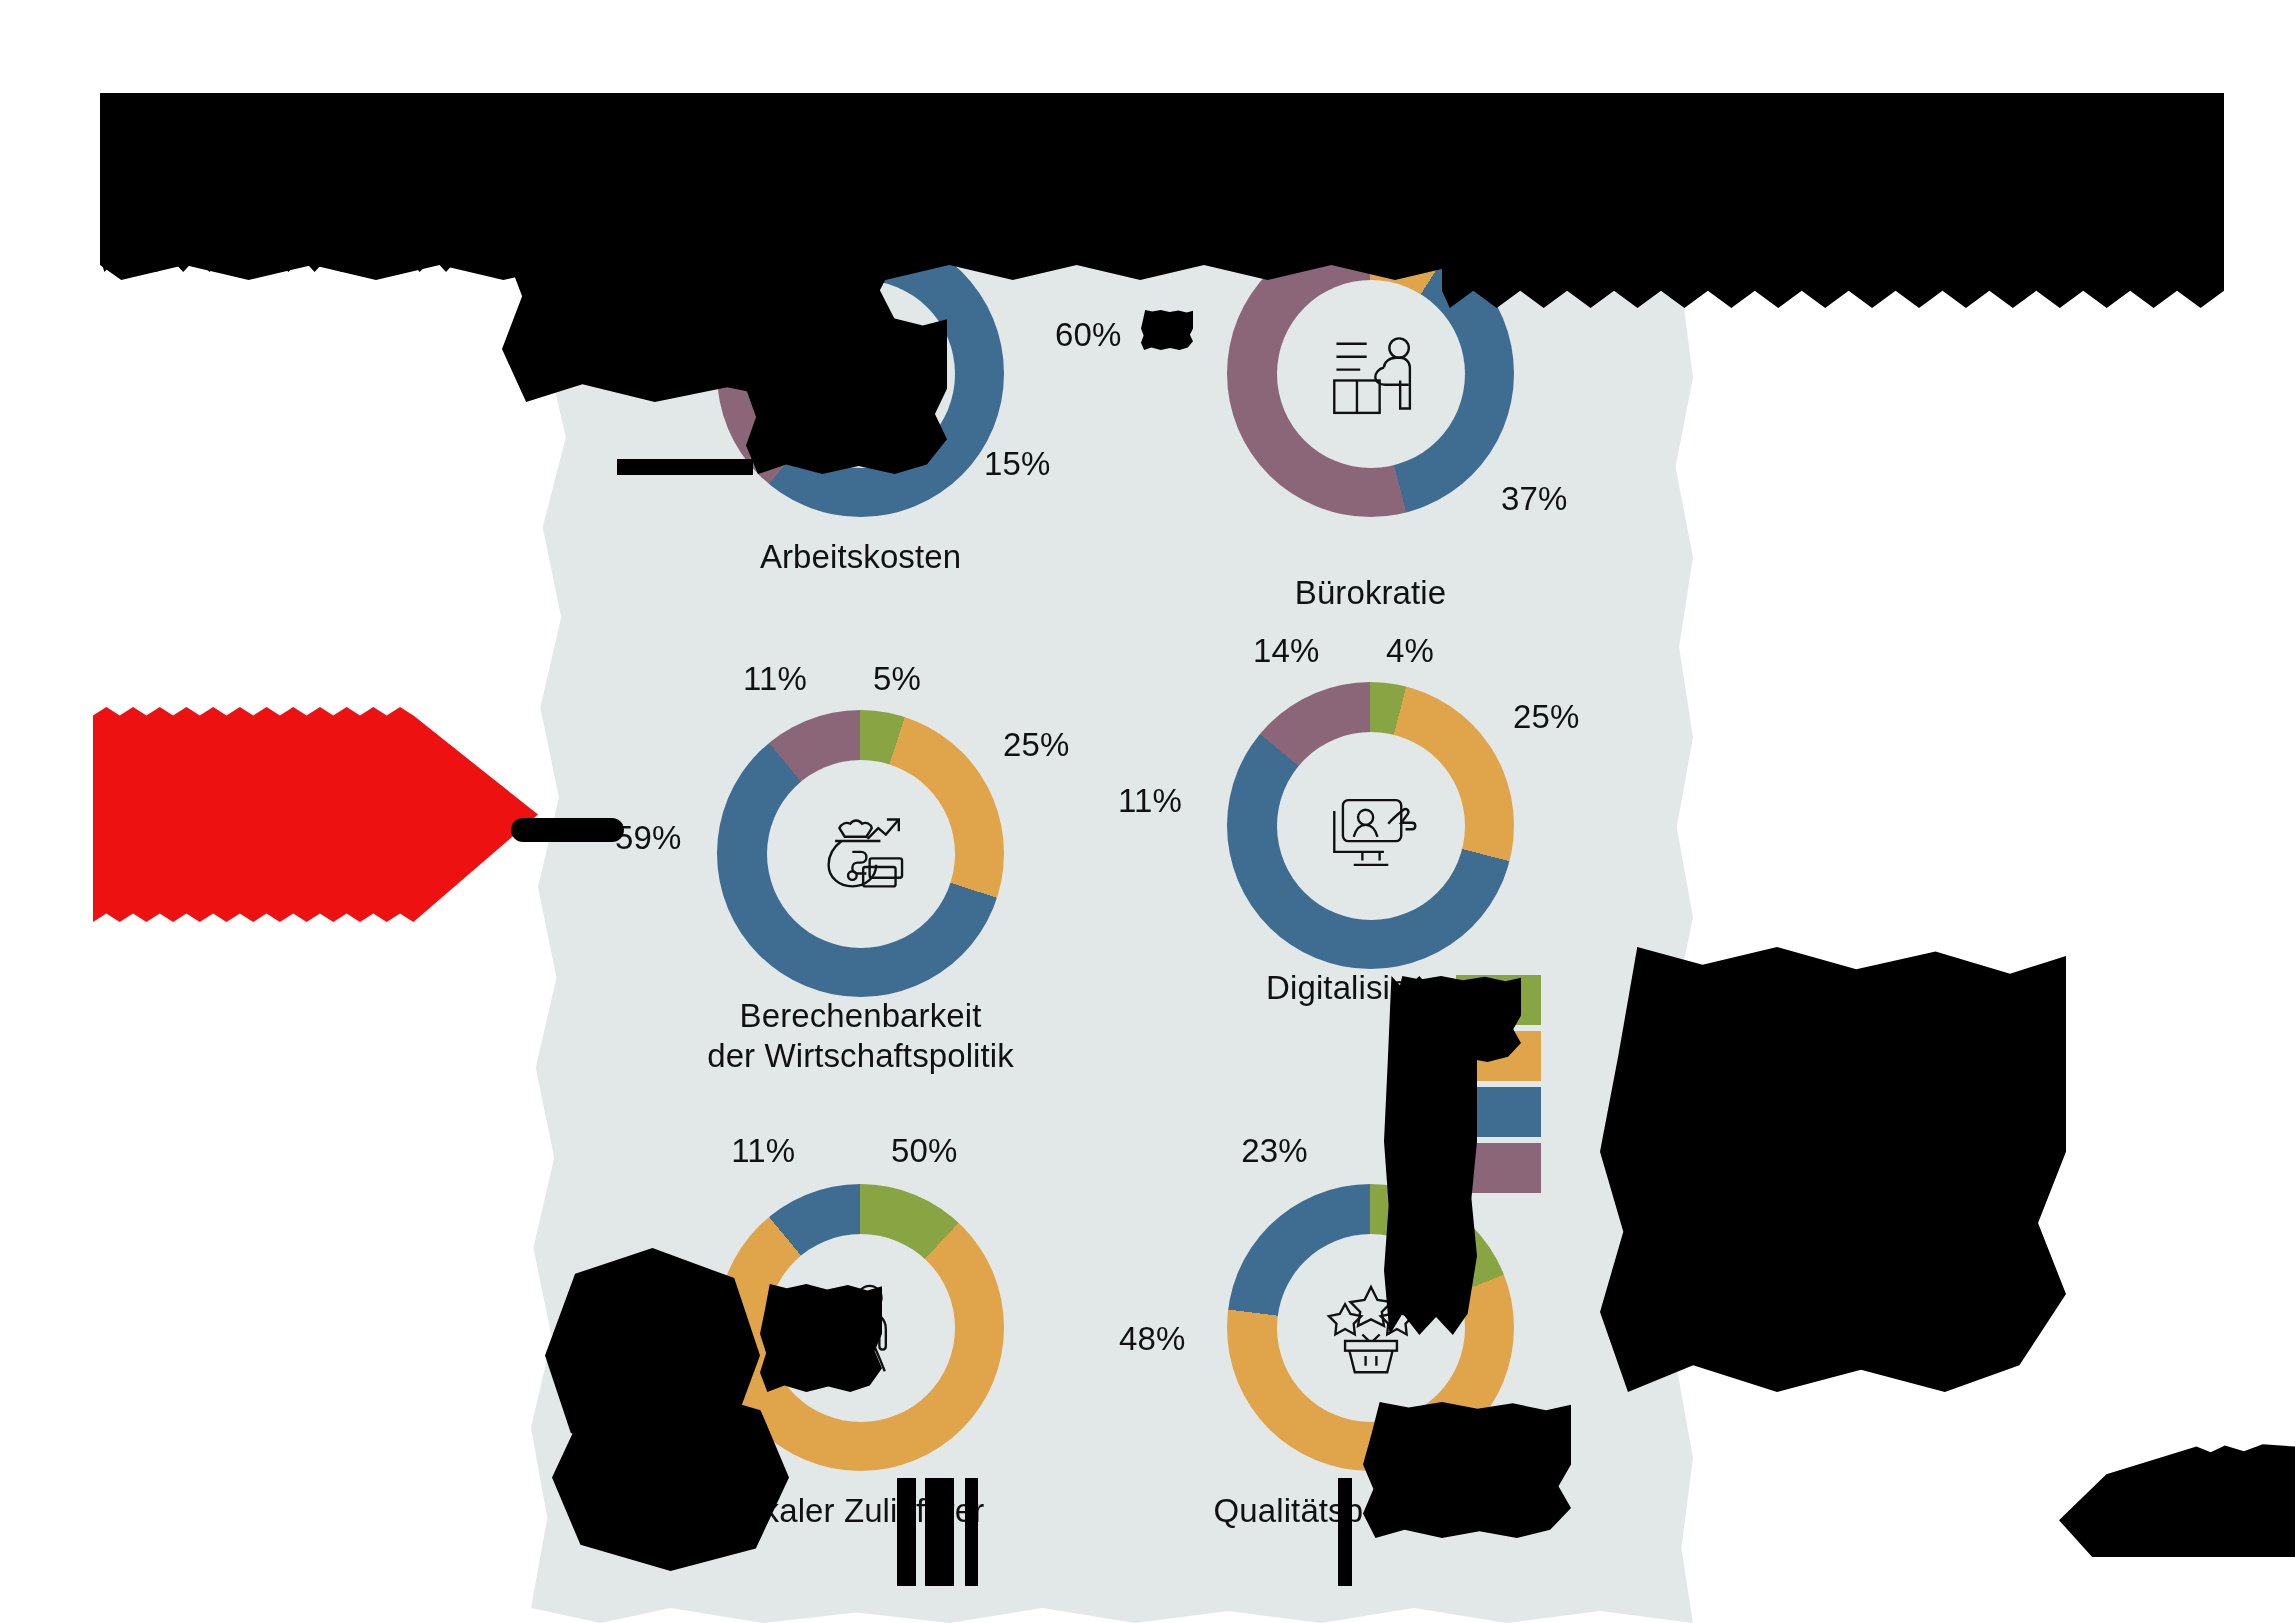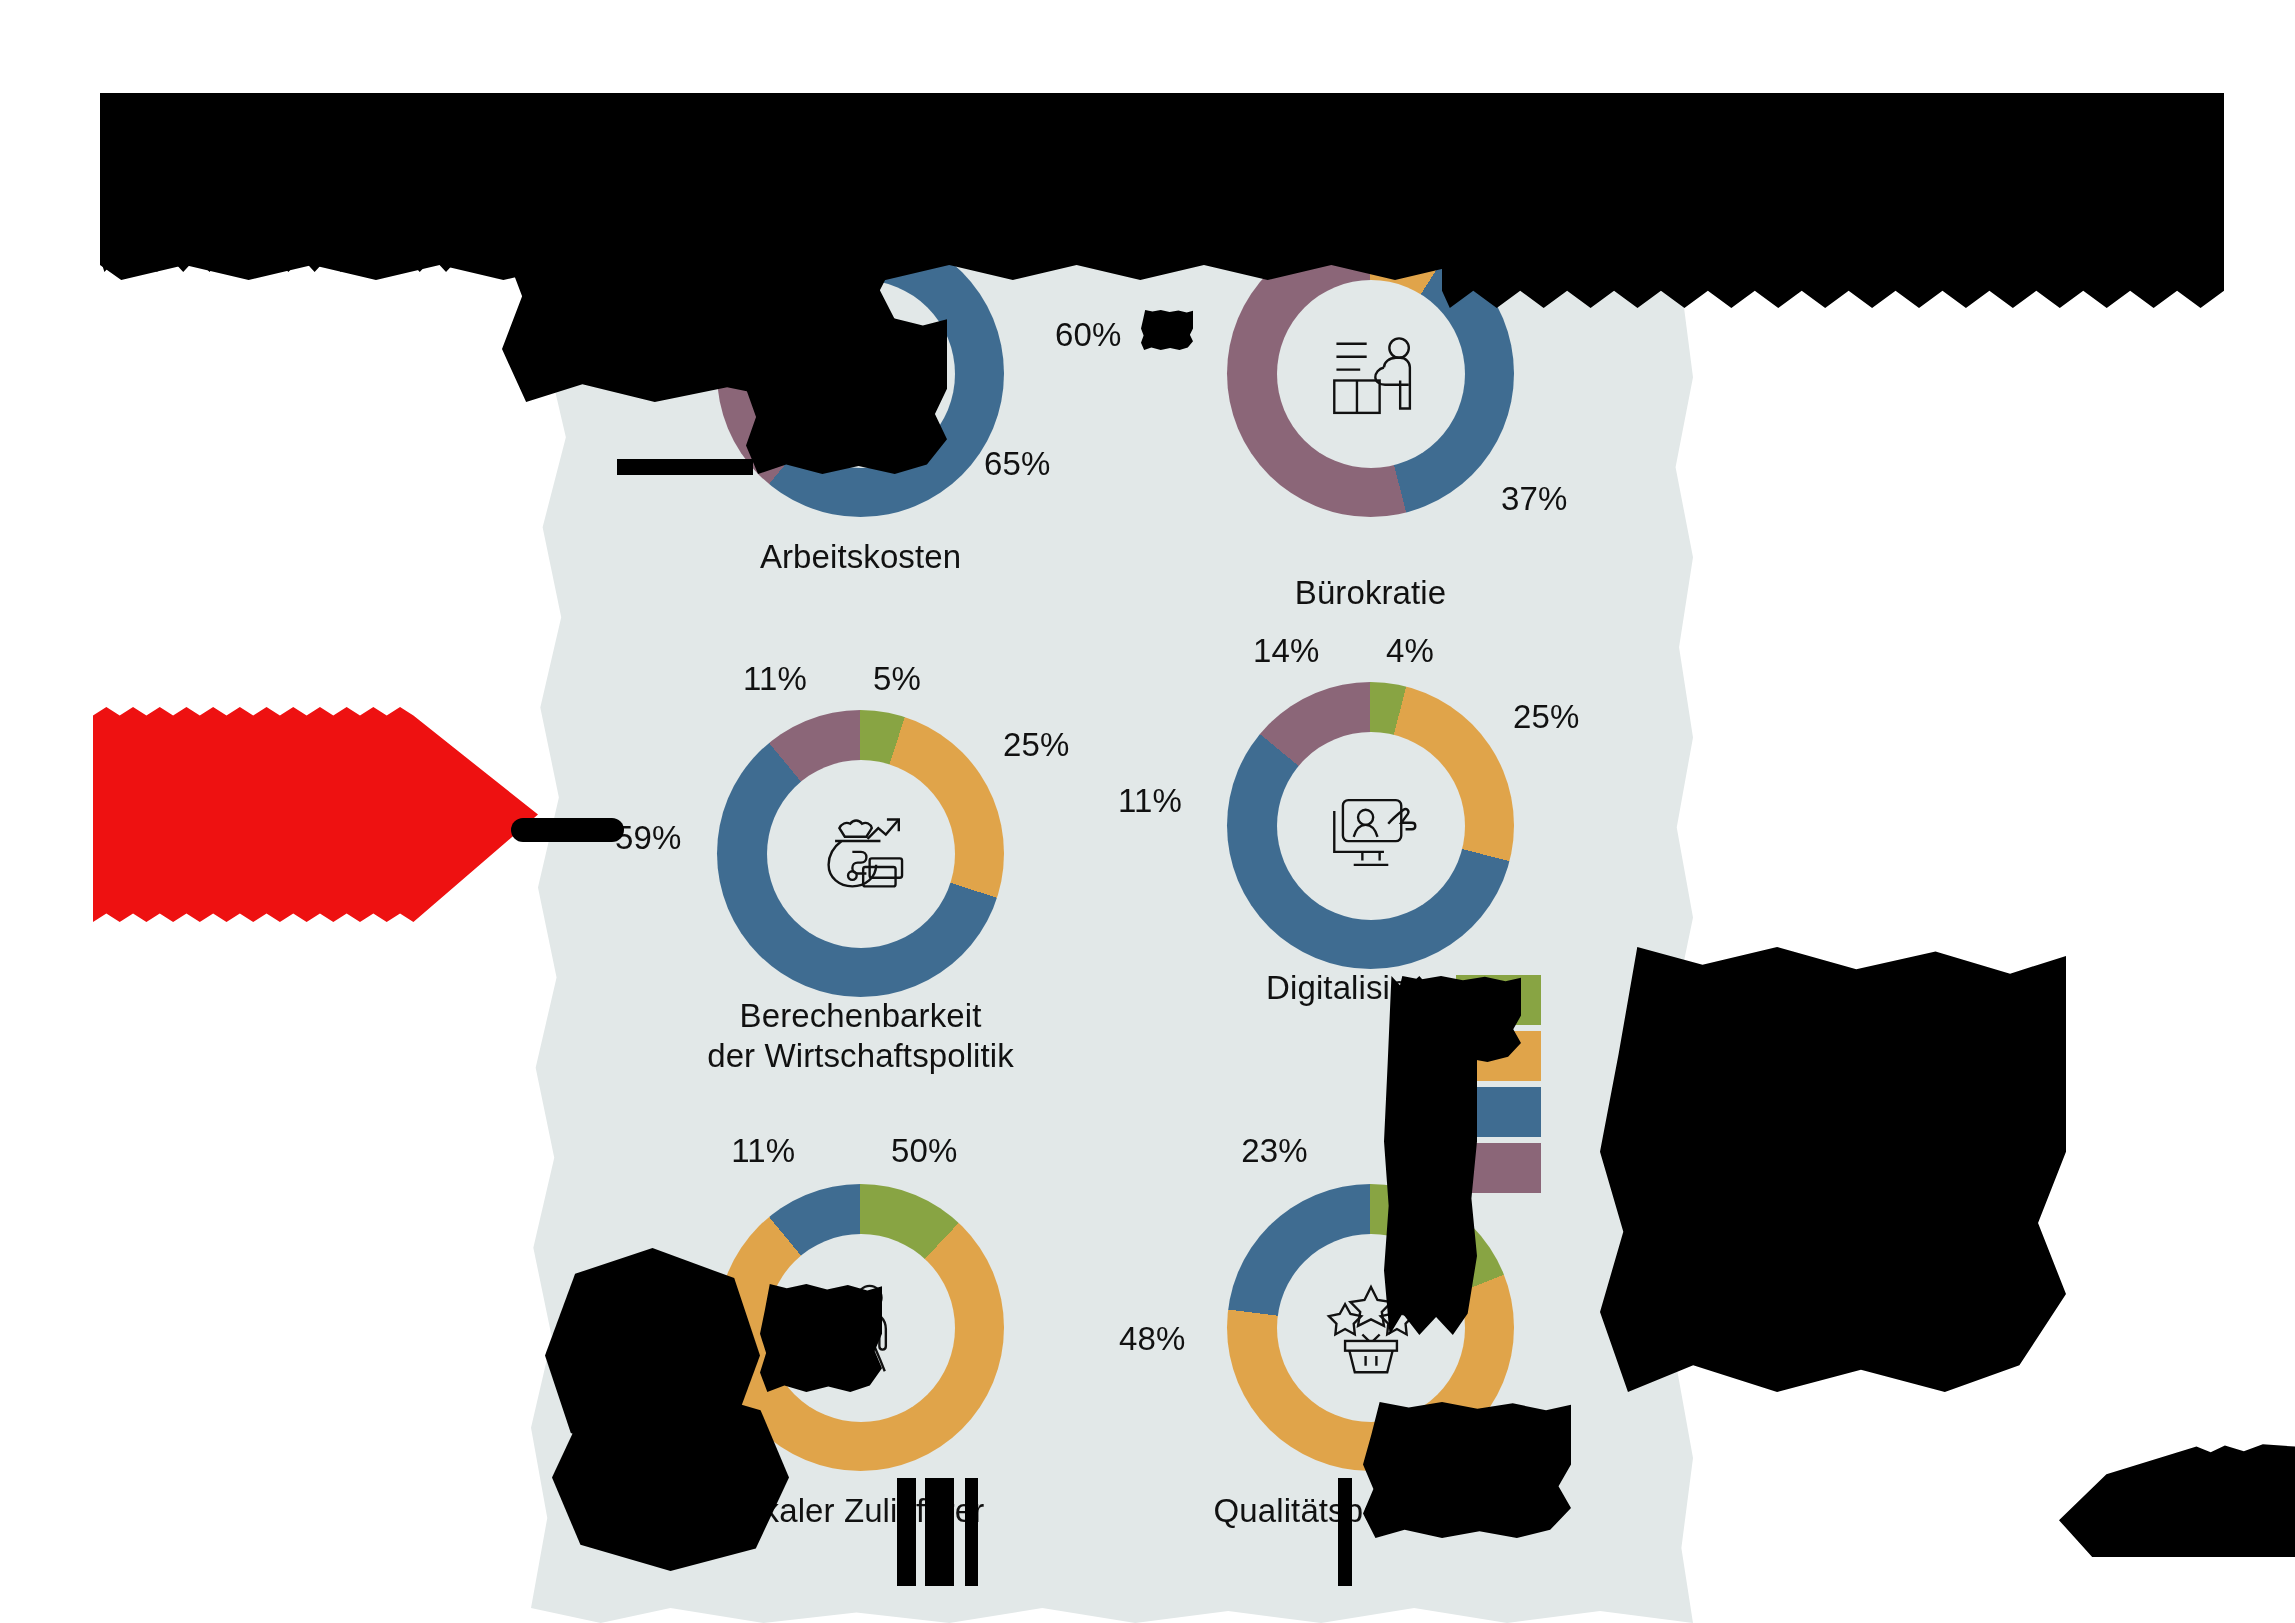--- a/index.html
+++ b/index.html
@@ -82,21 +82,21 @@
         <circle cx="72" cy="32" r="14"></circle>
           <path d="M66 26h10M66 32h10M66 38h8"></path>
         <path d="M28 30c0-5 4-9 9-9s9 4 9 9"></path>
           <path d="M37 21v38"></path>
         <path d="M18 59h38"></path>
           <path d="M50 59l-7 12h14z"></path>
         <path d="M36 71c0 5 5 9 11 9s11-4 11-9"></path>
       </svg>
     </div>
   </div>
-  <div class="pct" style="left:267px;top:215px;">65%</div>
+  <div class="pct" style="left:267px;top:215px;">15%</div>
   <div class="clabel" style="top:307px;text-align:center;">Arbeitskosten</div>
 </div>
 
 <div class="chart" style="left:1227px;top:230px;">
   <div class="donut" style="background:conic-gradient(#e0a44a 0deg 32.4deg,#3f6c91 32.4deg 165.6deg,#8b6678 165.6deg 360deg);">
     <div class="hole">
       <svg viewBox="0 0 100 100" fill="none" stroke="#111" stroke-width="2.2">
         <path d="M18 22h28M18 34h28M18 46h22"></path>
         <rect x="16" y="56" width="42" height="30"></rect>
           <path d="M37 56v30"></path>

